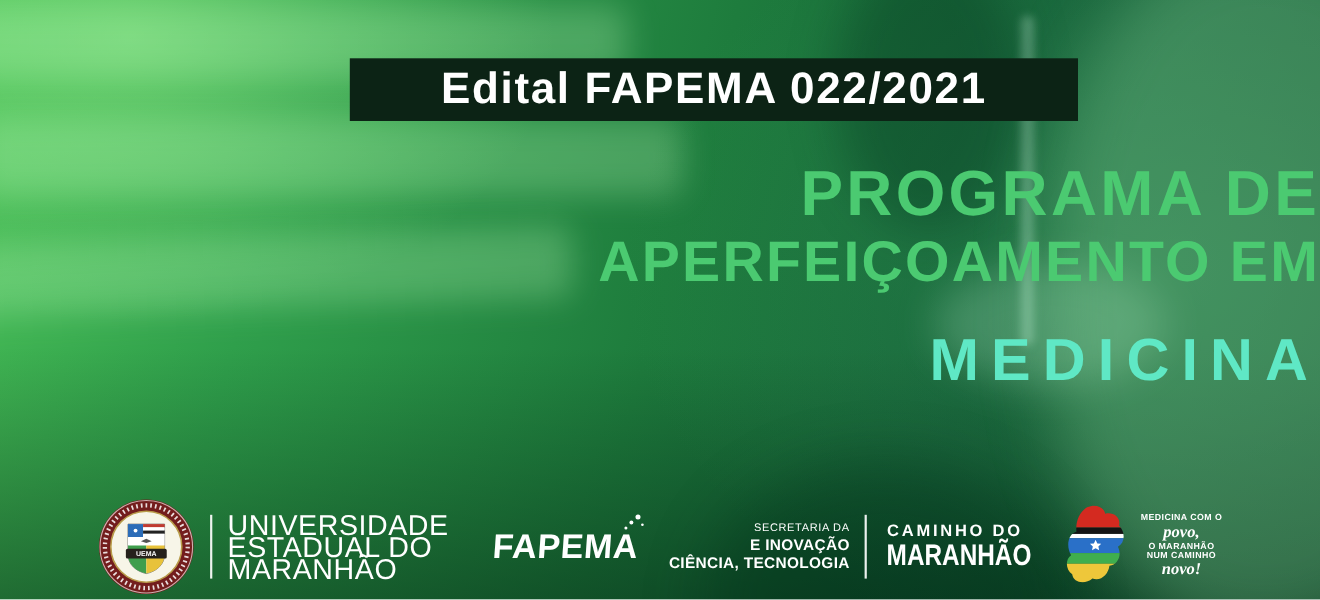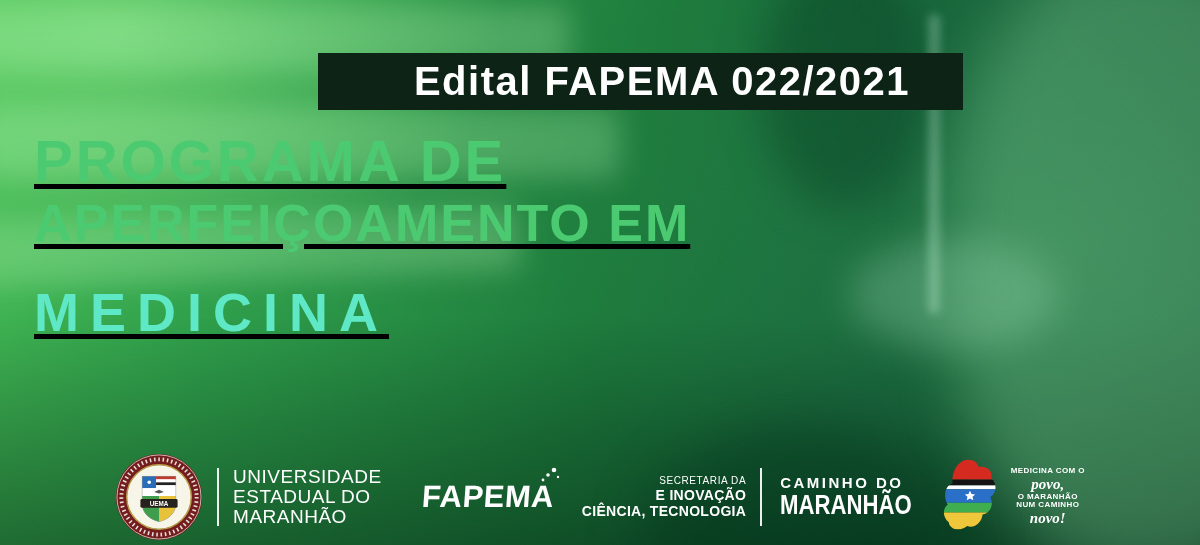--- a/index.html
+++ b/index.html
@@ -19,41 +19,41 @@
   .shelf.s2{left:-20px;top:108px;width:640px;height:70px;}
   .shelf.s3{left:-40px;top:214px;width:560px;height:66px;transform:rotate(-2deg);}
   .syringe{left:928px;top:14px;width:12px;height:300px;background:rgba(215,255,235,0.30);filter:blur(4px);border-radius:6px;}
   .hand{left:640px;top:420px;width:330px;height:260px;background:rgba(0,45,24,0.35);border-radius:50%;filter:blur(26px);}
   .vet{left:760px;top:-50px;width:170px;height:260px;background:rgba(0,42,24,0.32);border-radius:50%;filter:blur(22px);}
   .cat{left:850px;top:240px;width:210px;height:110px;background:rgba(205,255,225,0.22);border-radius:50%;filter:blur(18px);}
   .person-right{left:950px;top:-60px;width:400px;height:640px;background:rgba(150,225,165,0.30);border-radius:46%;filter:blur(30px);}
 
   
   .badge{
-    position:absolute;top:53px;left:318px;width:602px;height:57px;
+    position:absolute;top:53px;left:318px;width:662px;height:57px;
     background:var(--badge_bg,#0c2315);
-    display:flex;align-items:center;justify-content:center;padding-left:43px;
+    display:flex;align-items:center;justify-content:center;
   }
   .badge span{color:var(--badge_text,#fff);font-size:40px;font-weight:bold;letter-spacing:1.5px;}
 
   
-  .title{position:absolute;top:129px;left:34px;right:0;text-align:left;font-weight:bold;text-decoration:underline;}
+  .title{position:absolute;top:144px;left:34px;right:0;text-align:right;font-weight:bold;}
   .t1{font-size:58px;line-height:64px;letter-spacing:3px;color:var(--title_green,#4bca71);}
   .t2{font-size:52px;line-height:60px;letter-spacing:2px;color:var(--title_green,#4bca71);}
   .t3{font-size:54px;line-height:78px;letter-spacing:11px;margin-top:20px;color:var(--title_mint,#5fe8c5);}
   .t4{font-size:83px;line-height:86px;letter-spacing:7px;color:var(--title_mint,#5fe8c5);}
 
   
   .footer{
     position:absolute;left:0;right:0;bottom:2px;height:92px;
     display:flex;align-items:center;justify-content:center;gap:14px;
     color:var(--footer_text,#fff);
   }
   .vline{width:2px;height:58px;background:rgba(255,255,255,0.92);flex:0 0 auto;}
-  .uema-name{font-size:19px;line-height:20px;letter-spacing:0.5px;}
+  .uema-name{font-size:26px;line-height:20px;letter-spacing:0.5px;}
   .fapema{position:relative;margin-left:26px;flex:0 0 auto;}
   .fapema .word{font-size:31px;font-weight:bold;letter-spacing:0.5px;display:inline-block;transform:skewX(-4deg);}
   .fapema .dots{position:absolute;top:-13px;right:-7px;}
   .secretaria{text-align:right;margin-left:14px;line-height:1.15;}
   .sec-sm{font-size:10px;letter-spacing:0.6px;}
   .sec-bd{font-size:14px;font-weight:bold;letter-spacing:0.3px;}
   .governo{text-align:left;line-height:1.05;margin-left:4px;}
   .gov1{font-size:15px;font-weight:bold;letter-spacing:2.5px;}
   .gov2{font-size:27px;font-weight:bold;letter-spacing:0;display:inline-block;transform:scaleX(0.82);transform-origin:left center;}
   .map{margin-left:-14px;flex:0 0 auto;}

